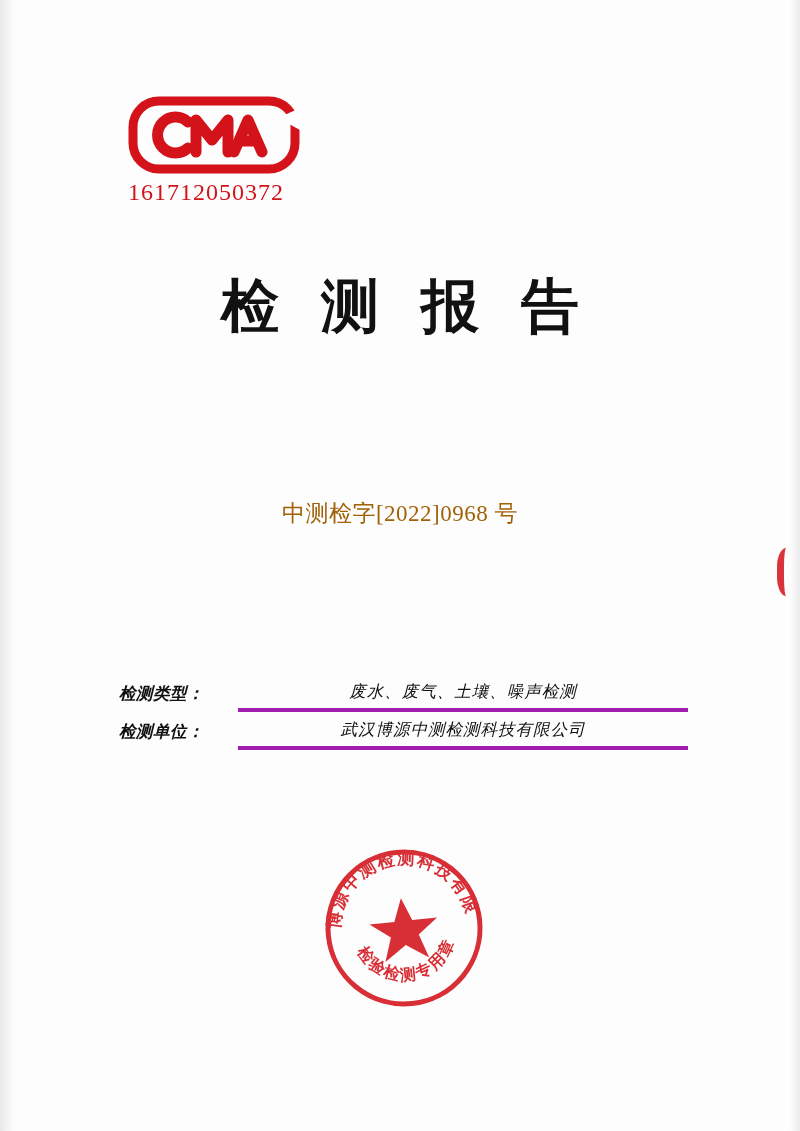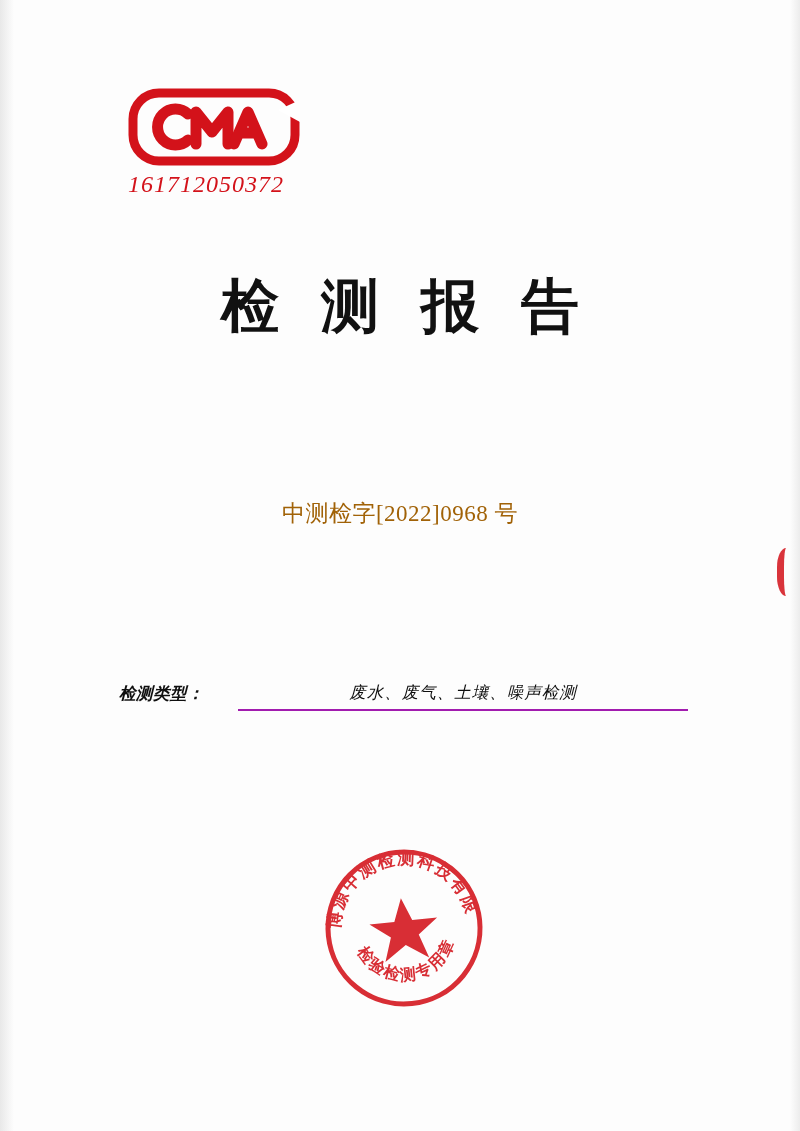--- a/index.html
+++ b/index.html
@@ -34,23 +34,22 @@
     right: 0; top: 0;
     width: 10px; height: 100%;
     background: linear-gradient(to left, #ececec, #fdfdfd);
     pointer-events: none;
   }
 
   
   .cma-block {
     position: absolute;
     left: 128px;
-    top: 88px;
+    top: 96px;
     width: 300px;
-    font-style: italic;
   }
   .cma-logo {
     width: 172px;
     height: 78px;
     display: block;
   }
   .cma-code {
     margin-top: 6px;
     font-family: "Liberation Serif", serif;
     font-size: 24px;
@@ -104,21 +103,21 @@
     color: #0f0f0f;
     vertical-align: bottom;
     padding-bottom: 5px;
     letter-spacing: 0.5px;
   }
   .info-value {
     font-size: 16.5px;
     text-align: center;
     vertical-align: bottom;
     padding-bottom: 5px;
-    border-bottom: 2px solid #a21caf;
+    border-bottom: 4px solid #a21caf;
     color: #0f0f0f;
     letter-spacing: 1px;
   }
 
   
   .seal {
     position: absolute;
     left: 318px;
     top: 842px;
     width: 172px;
@@ -163,20 +162,24 @@
 
   <div class="doc-title">检测报告</div>
 
   <div class="report-no">中测检字[2022]0968 号</div>
 
   <table class="info-table">
     <tbody>
       <tr>
         <td class="info-label">检测类型：</td>
         <td class="info-value">废水、废气、土壤、噪声检测</td>
+      </tr>
+      <tr>
+        <td class="info-label">检测单位：</td>
+        <td class="info-value">武汉博源中测检测科技有限公司</td>
       </tr>
     </tbody>
   </table>
 
   <div class="seal">
     <svg viewBox="0 0 172 172" width="172" height="172">
       <defs>
         <path id="sealTopArc" d="M 22 86 A 64 64 0 0 1 150 86"></path>
         <path id="sealBottomArc" d="M 34 86 A 52 52 0 0 0 138 86"></path>
       </defs>

